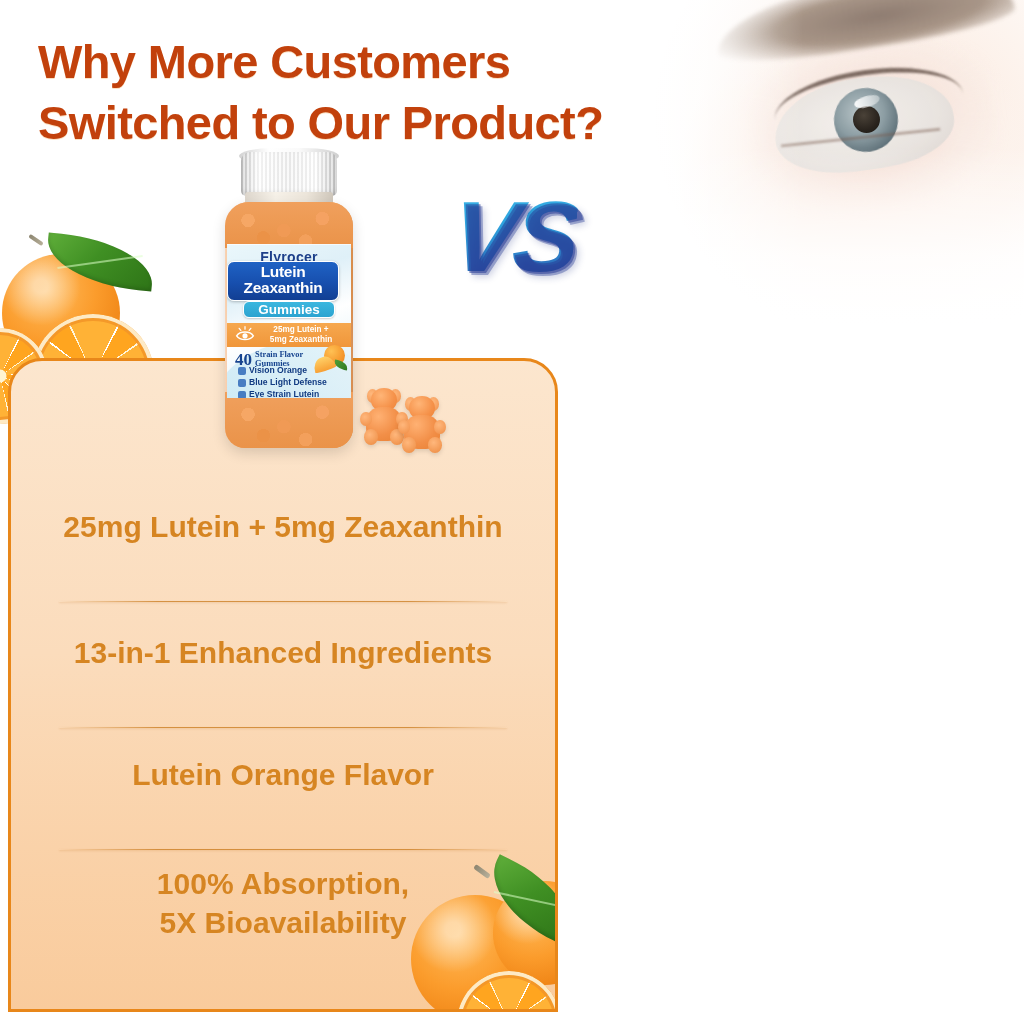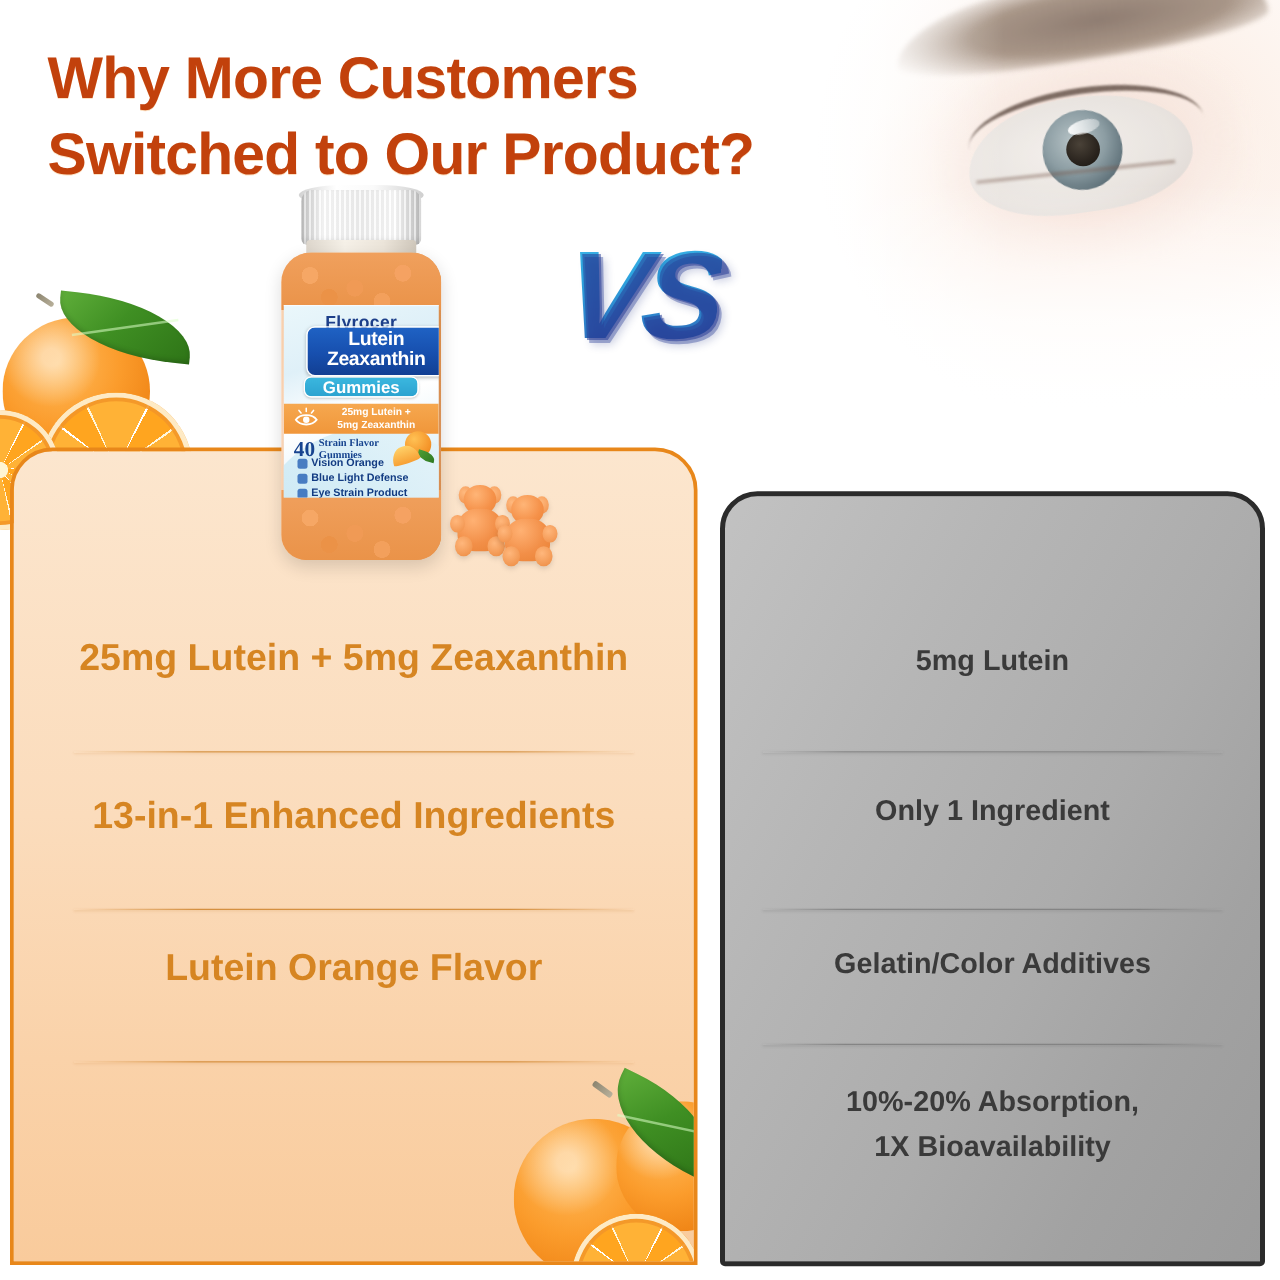--- a/index.html
+++ b/index.html
@@ -307,21 +307,21 @@
     top: 4px; left: 0; right: 0;
     text-align: center;
     font-size: 14px;
     font-weight: 700;
     letter-spacing: .3px;
     color: #1d3f8a;
     z-index: 3;
   }
   .title-box {
     position: absolute;
-    left: 18px; top: 16px;
+    left: 0; top: 16px;
     width: 112px;
     padding: 2px 0 3px;
     background: linear-gradient(180deg, #1f62c4 0%, #174fae 55%, #123f93 100%);
     border: 1.5px solid #ffffff;
     border-radius: 7px;
     text-align: center;
     color: #ffffff;
     font-weight: 700;
     font-size: 15.5px;
     line-height: 1.06;
@@ -554,43 +554,33 @@
   </div>
 
   <div class="panel-left">
     <div class="rows">
       <div class="row-left" style="top:130px; height:70px;">25mg Lutein + 5mg Zeaxanthin</div>
       <div class="divider-orange" style="top:240px;"></div>
       <div class="row-left" style="top:256px; height:70px;">13-in-1 Enhanced Ingredients</div>
       <div class="divider-orange" style="top:366px;"></div>
       <div class="row-left" style="top:378px; height:70px;">Lutein Orange Flavor</div>
       <div class="divider-orange" style="top:488px;"></div>
+      <div class="row-left" style="top:492px; height:100px;">100% Absorption,
+5X Bioavailability</div>
 
       <div class="fruit" style="left:390px; top:498px; width:190px; height:170px; z-index:3;">
         <div class="stem" style="left:72px; top:10px; width:18px; height:5px; transform:rotate(36deg);"></div>
         <div class="orange-whole" style="left:10px; top:36px; width:128px; height:128px;"></div>
         <div class="orange-whole" style="left:92px; top:22px; width:104px; height:104px;"></div>
         <div class="leaf" style="left:82px; top:14px; width:98px; height:54px; transform:rotate(26deg);"></div>
         <div class="orange-slice" style="left:56px; top:112px; width:104px; height:104px;"></div>
       </div>
     </div>
   </div>
 
-  <div class="panel-right">
-    <div class="rows">
-      <div class="row-right" style="top:102px; height:60px;">5mg Lutein</div>
-      <div class="divider-gray" style="top:204px;"></div>
-      <div class="row-right" style="top:222px; height:60px;">Only 1 Ingredient</div>
-      <div class="divider-gray" style="top:330px;"></div>
-      <div class="row-right" style="top:344px; height:60px;">Gelatin/Color Additives</div>
-      <div class="divider-gray" style="top:438px;"></div>
-      <div class="row-right" style="top:458px; height:90px;">10%-20% Absorption,
-1X Bioavailability</div>
-    </div>
-  </div>
 
   <div class="bottle">
     <div class="bottle-cap-top"></div>
     <div class="bottle-cap"></div>
     <div class="bottle-neck"></div>
 
     <div class="bottle-body">
       <div class="gummy-fill-top"></div>
       <div class="gummy-fill-bot"></div>
 
@@ -630,21 +620,21 @@
           <div class="benefit">
             <span class="bico"></span>
             <span>Vision Orange</span>
           </div>
           <div class="benefit">
             <span class="bico"></span>
             <span>Blue Light Defense</span>
           </div>
           <div class="benefit">
             <span class="bico"></span>
-            <span>Eye Strain Product</span>
+            <span>Eye Strain Lutein</span>
           </div>
 
         </div>
 
       </div>
     </div>
 
     <div class="bear" style="left:146px; top:236px; width:46px; height:56px;">
       <div class="bear-ear ear-l"></div>
       <div class="bear-ear ear-r"></div>

